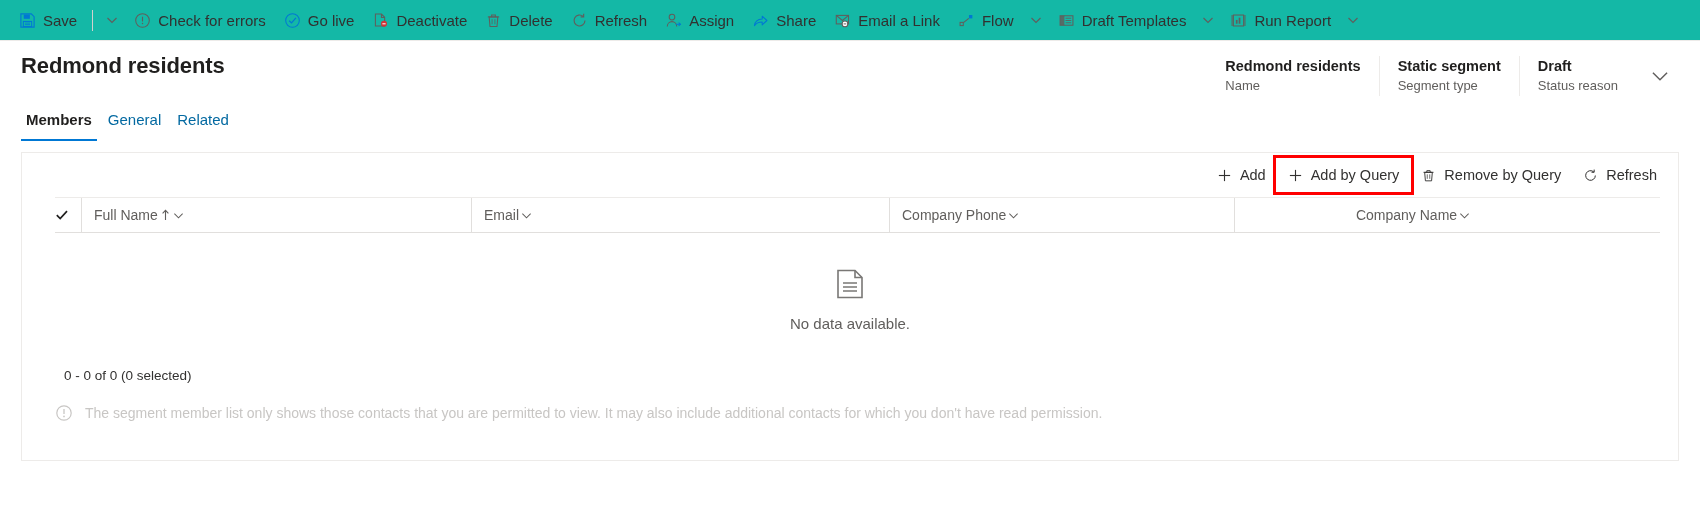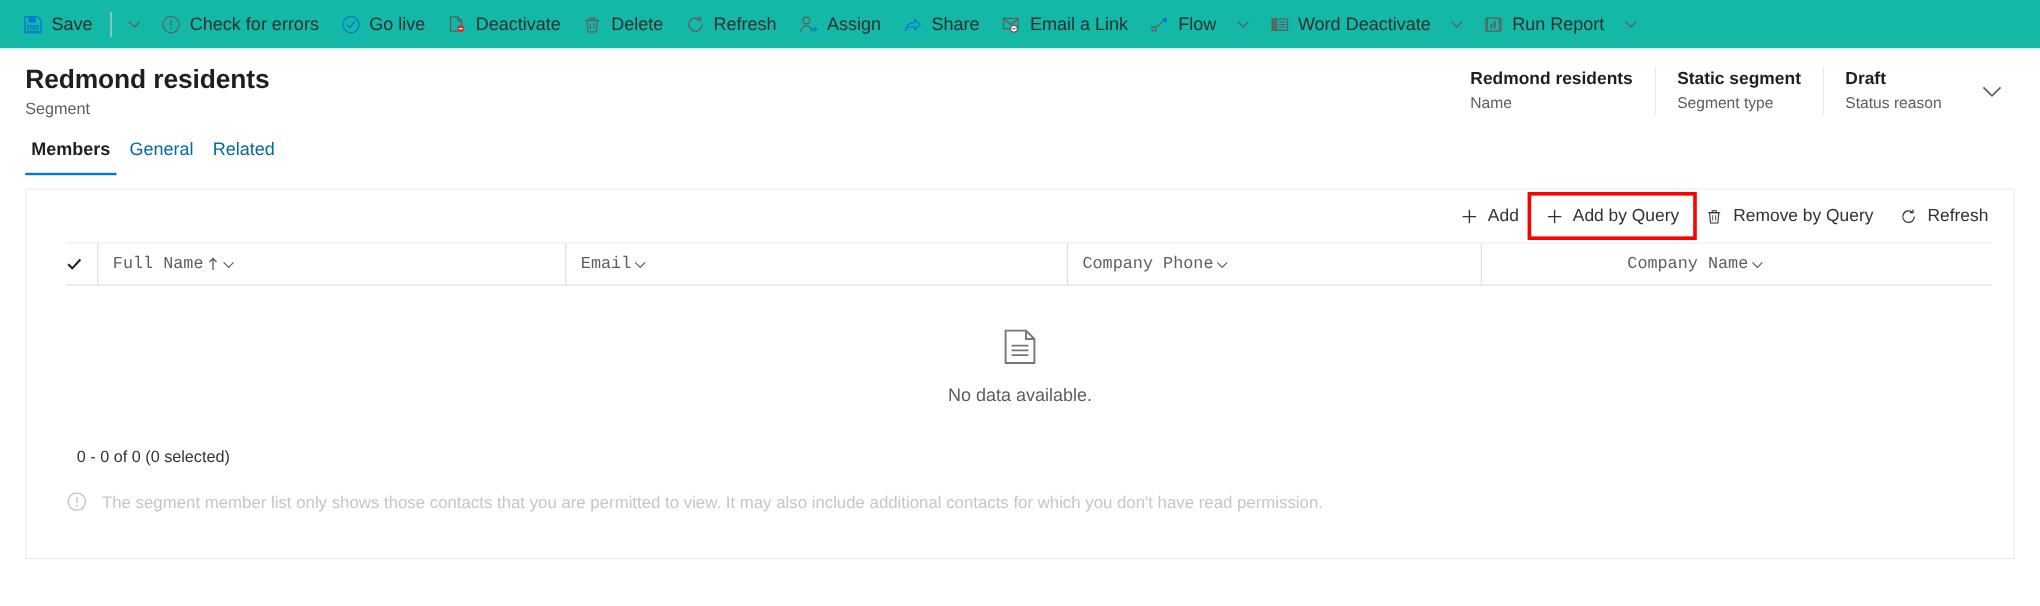--- a/index.html
+++ b/index.html
@@ -187,21 +187,20 @@
     display: flex;
     align-items: center;
     gap: 2px;
     height: 100%;
     padding-left: 12px;
     border-left: 1px solid #e1dfdd;
     font-size: 14px;
     color: #605e5c;
     cursor: default;
     box-sizing: border-box;
-    font-family: Liberation Mono, monospace;
   }
   .hdr-col .txt { line-height: 1; }
 
   .emptystate {
     position: absolute;
     left: 0; right: 0;
     top: 116px;
     display: flex;
     flex-direction: column;
     align-items: center;
@@ -375,21 +374,21 @@
   <div class="cmd-item">
     <span class="ico">
       <svg width="17" height="17" viewBox="0 0 18 18">
           <rect x="2.2" y="4" width="13.6" height="10" fill="none" stroke="#605e5c" stroke-width="1.1"></rect>
           <rect x="2.2" y="4" width="4.6" height="10" fill="#605e5c" opacity="0.85"></rect>
           <line x1="8" y1="6.6" x2="14" y2="6.6" stroke="#605e5c" stroke-width="0.95"></line>
           <line x1="8" y1="9" x2="14" y2="9" stroke="#605e5c" stroke-width="0.95"></line>
           <line x1="8" y1="11.4" x2="14" y2="11.4" stroke="#605e5c" stroke-width="0.95"></line>
         </svg>
     </span>
-    <span class="cmd-label">Word Deactivate</span>
+    <span class="cmd-label">Draft Templates</span>
   </div>
   <div class="cmd-caret">
     <svg width="12" height="12" viewBox="0 0 12 12">
         <path d="M1.5 4 L6 8.5 L10.5 4" fill="none" stroke="#605e5c" stroke-width="1.1"></path>
       </svg>
   </div>
 
   <div class="cmd-item">
     <span class="ico">
       <svg width="17" height="17" viewBox="0 0 18 18">
@@ -406,21 +405,20 @@
     <svg width="12" height="12" viewBox="0 0 12 12">
         <path d="M1.5 4 L6 8.5 L10.5 4" fill="none" stroke="#605e5c" stroke-width="1.1"></path>
       </svg>
   </div>
 
 </div>
 
 <div class="pagehead">
   <div class="titleblock">
     <div class="page-title">Redmond residents</div>
-    <div class="page-sub">Segment</div>
   </div>
 
   <div class="headerfields">
     <div class="hfield">
       <div class="hf-value">Redmond residents</div>
       <div class="hf-label">Name</div>
     </div>
     <div class="hfield">
       <div class="hf-value">Static segment</div>
       <div class="hf-label">Segment type</div>

